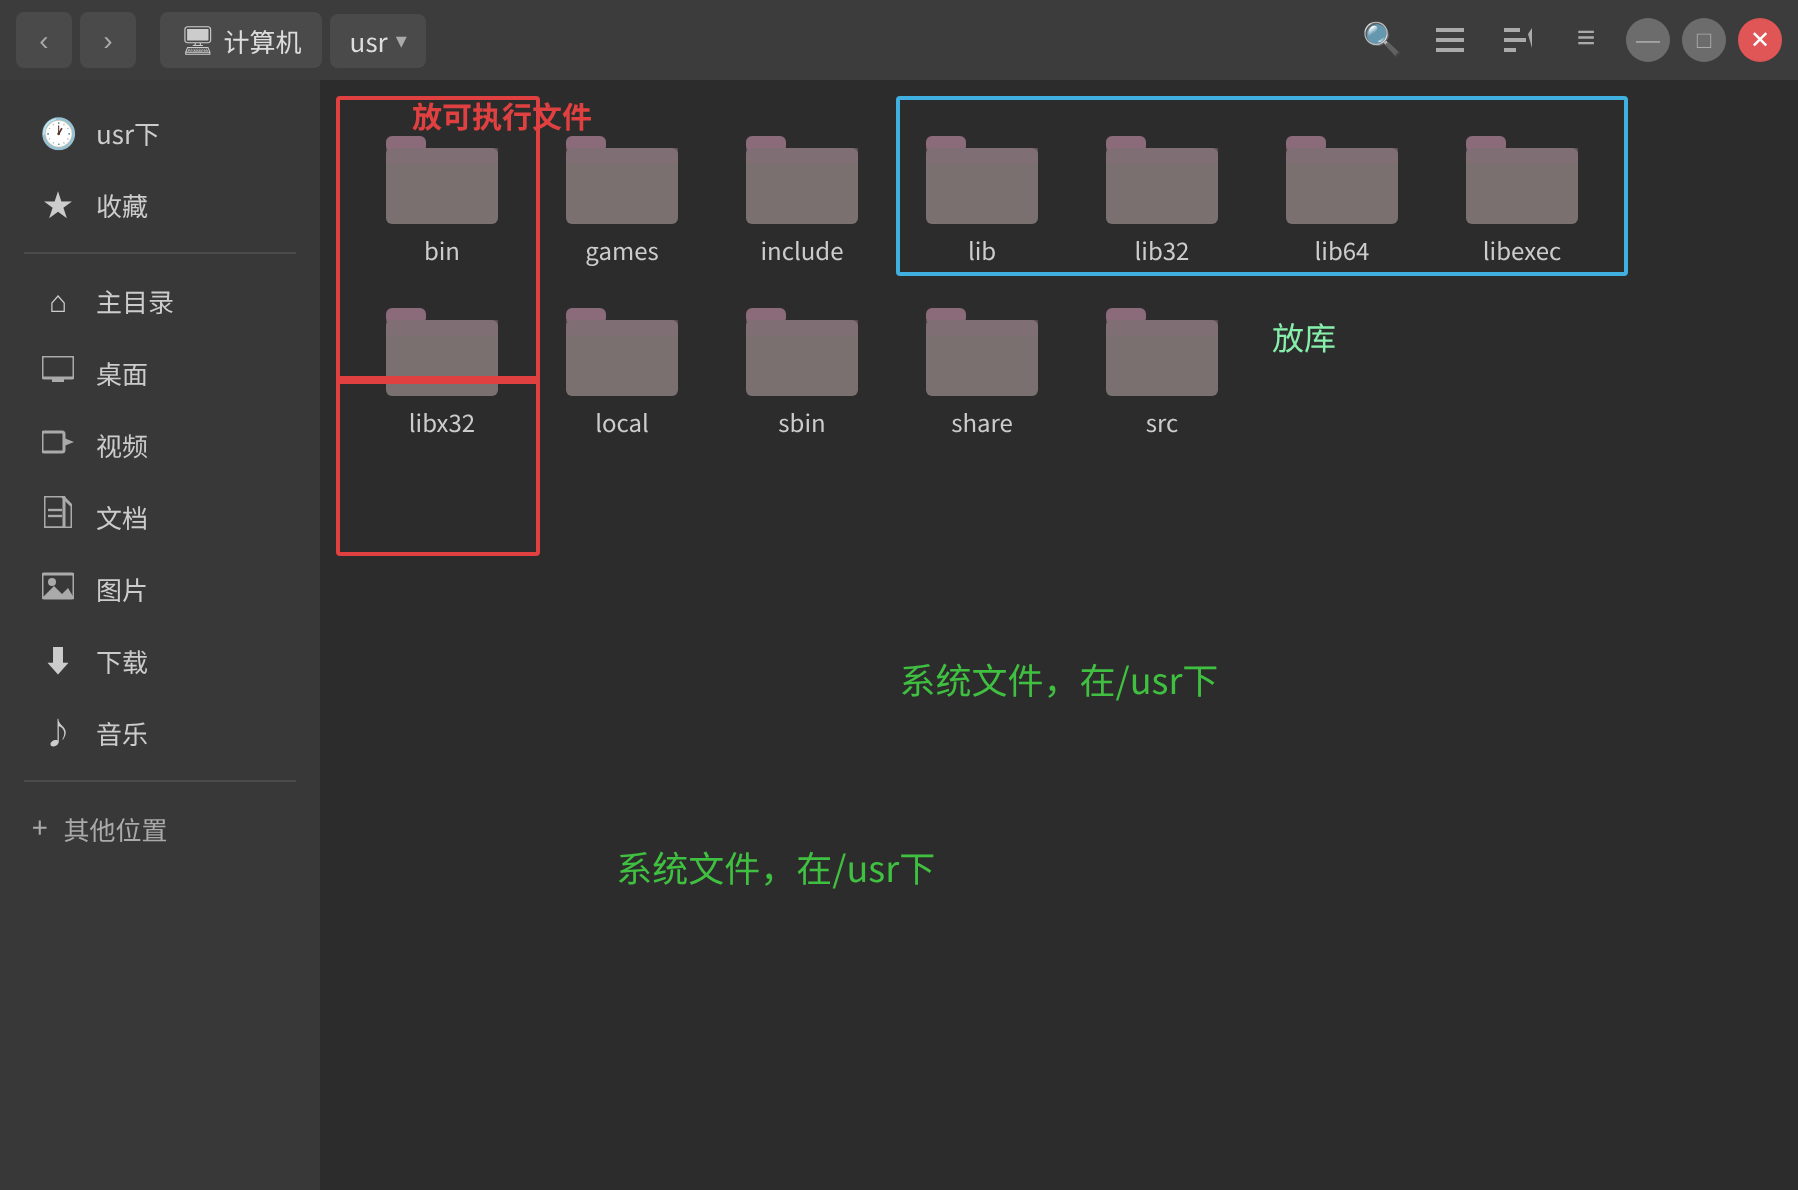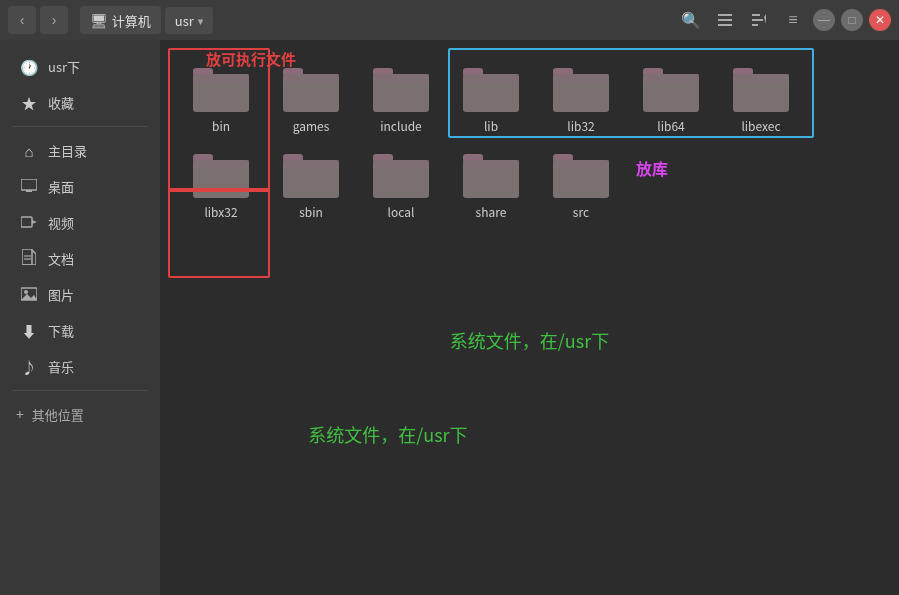--- a/index.html
+++ b/index.html
@@ -176,23 +176,23 @@
     .annotation-text-red {
       position: absolute;
       color: #e04040;
       font-size: 15px;
       font-weight: bold;
       pointer-events: none;
       white-space: nowrap;
     }
     .annotation-text-blue {
       position: absolute;
-      color: #d946ef;
+      color: #86efac;
       font-size: 15px;
-      font-weight: bold;
+      font-weight: normal;
       pointer-events: none;
       white-space: nowrap;
     }
 
     
     .bottom-annotation {
       position: absolute;
       bottom: 120px;
       left: 50%;
       transform: translateX(-30%);
@@ -429,34 +429,34 @@
     <div class="folder-icon">
       <svg width="56" height="48" viewBox="0 0 56 48">
 
         <rect x="0" y="2" width="20" height="8" rx="3" fill="#8b6a7a"></rect>
 
         <rect x="0" y="8" width="56" height="38" rx="3" fill="#7a7070"></rect>
 
         <rect x="0" y="8" width="56" height="8" rx="0" fill="#856b7a" opacity="0.5"></rect>
       </svg>
     </div>
+    <div class="folder-name">local</div>
+  </div>
+          <div class="folder-item">
+    <div class="folder-icon">
+      <svg width="56" height="48" viewBox="0 0 56 48">
+
+        <rect x="0" y="2" width="20" height="8" rx="3" fill="#8b6a7a"></rect>
+
+        <rect x="0" y="8" width="56" height="38" rx="3" fill="#7a7070"></rect>
+
+        <rect x="0" y="8" width="56" height="8" rx="0" fill="#856b7a" opacity="0.5"></rect>
+      </svg>
+    </div>
     <div class="folder-name">sbin</div>
-  </div>
-          <div class="folder-item">
-    <div class="folder-icon">
-      <svg width="56" height="48" viewBox="0 0 56 48">
-
-        <rect x="0" y="2" width="20" height="8" rx="3" fill="#8b6a7a"></rect>
-
-        <rect x="0" y="8" width="56" height="38" rx="3" fill="#7a7070"></rect>
-
-        <rect x="0" y="8" width="56" height="8" rx="0" fill="#856b7a" opacity="0.5"></rect>
-      </svg>
-    </div>
-    <div class="folder-name">local</div>
   </div>
           <div class="folder-item">
     <div class="folder-icon">
       <svg width="56" height="48" viewBox="0 0 56 48">
 
         <rect x="0" y="2" width="20" height="8" rx="3" fill="#8b6a7a"></rect>
 
         <rect x="0" y="8" width="56" height="38" rx="3" fill="#7a7070"></rect>
 
         <rect x="0" y="8" width="56" height="8" rx="0" fill="#856b7a" opacity="0.5"></rect>

